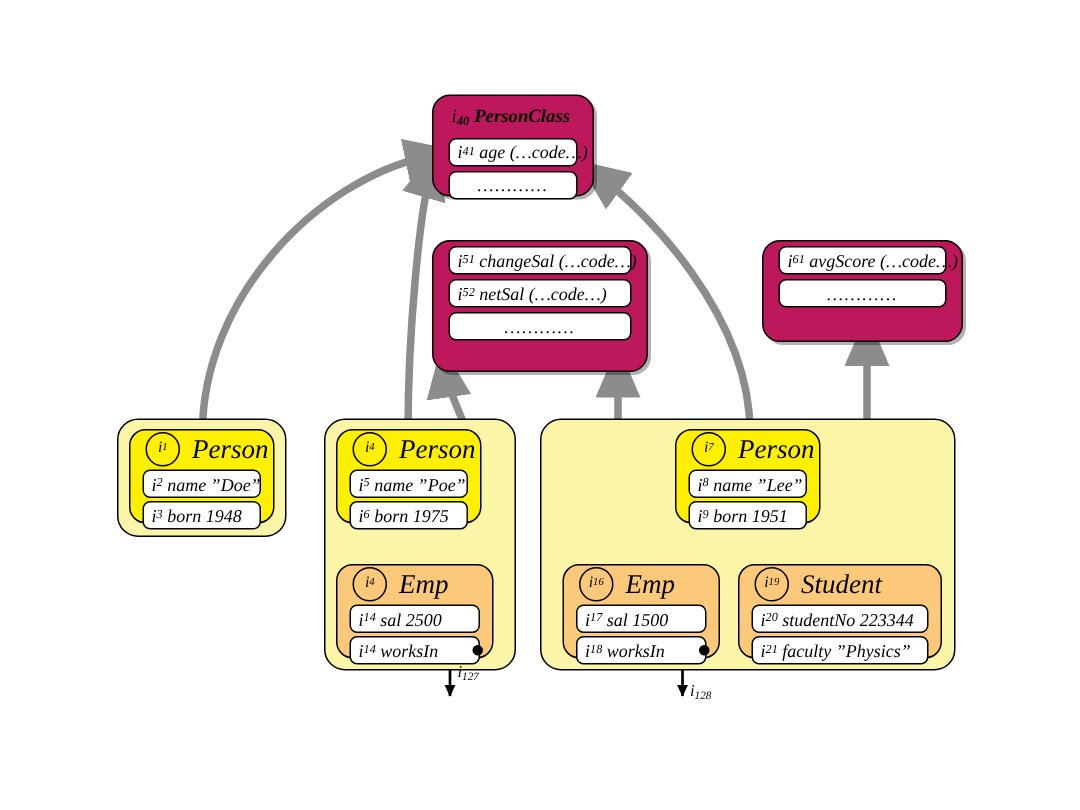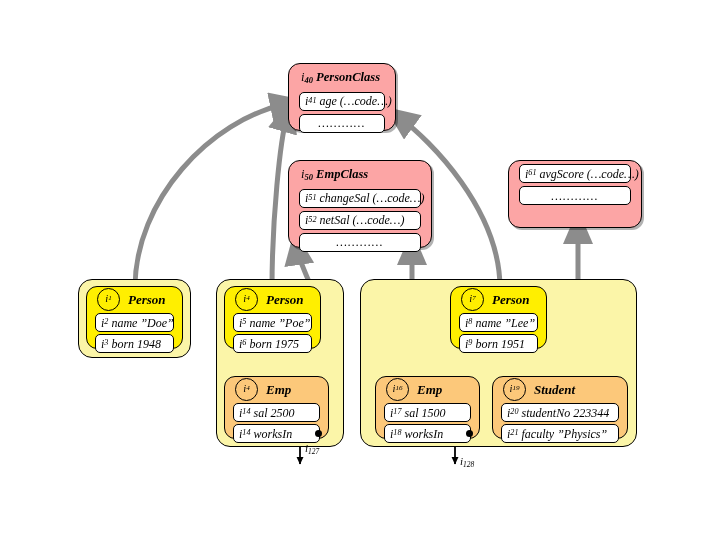--- a/index.html
+++ b/index.html
@@ -53,21 +53,21 @@
   }
   .oid sub, .sub {
     font-size: 0.68em;
     font-style: italic;
     vertical-align: -0.28em;
     letter-spacing: 0;
   }
 
   
   .class-node {
-    background: #fca5a5;
+    background: #be185d;
     box-shadow: 2px 2px 0 rgba(0,0,0,0.30);
   }
   .class-node .node-title {
     font-size: 12.5px;
     padding: 7px 0 4px 12px;
     color: #000;
   }
   .class-node .slot {
     height: 19px;
     margin: 3px 10px 0 10px;
@@ -110,22 +110,22 @@
     justify-content: center;
     font-size: 10.5px;
     font-style: italic;
     font-weight: normal;
     background: transparent;
     margin-right: 8px;
     flex: 0 0 auto;
   }
   .obj-node .node-title .cname {
     font-style: italic;
-    font-weight: bold;
-    font-size: 13px;
+    font-weight: normal;
+    font-size: 18px;
   }
   .obj-node .slot {
     height: 19px;
     margin: 2px 8px 0 8px;
     padding: 0 5px;
     font-size: 12px;
   }
   .obj-node .slot.last { margin-bottom: 7px; }
 
   .link-dot {
@@ -191,24 +191,20 @@
     </div>
     <div class="slot">
       <span class="oid">i</span><span class="sub">41</span>&nbsp;<span>age (…code…)</span>
     </div>
     <div class="slot dots">
       <span>…………</span>
     </div>
   </div>
 
   <div class="node class-node" style="left:288px; top:160px; width:144px; height:88px;">
-    <div class="node-title">
-      <span class="oid">i</span><span class="sub">50</span>
-      <span>EmpClass</span>
-    </div>
     <div class="slot">
       <span class="oid">i</span><span class="sub">51</span>&nbsp;<span>changeSal (…code…)</span>
     </div>
     <div class="slot">
       <span class="oid">i</span><span class="sub">52</span>&nbsp;<span>netSal (…code…)</span>
     </div>
     <div class="slot dots">
       <span>…………</span>
     </div>
   </div>

